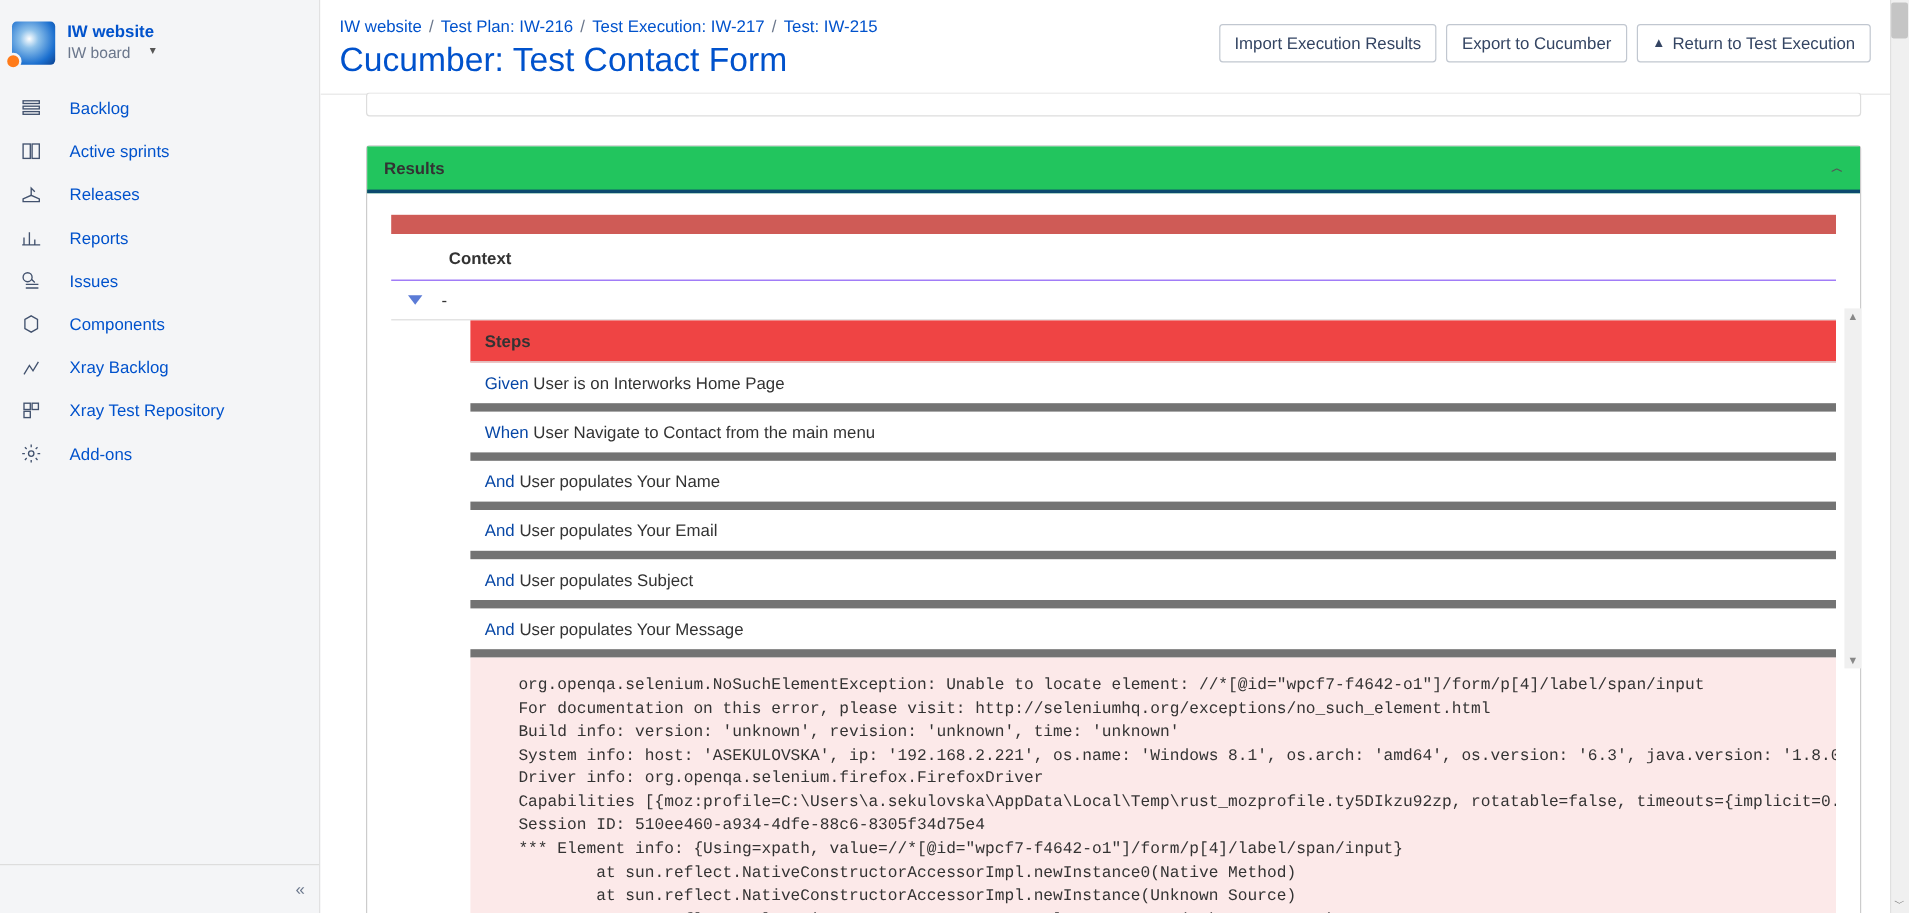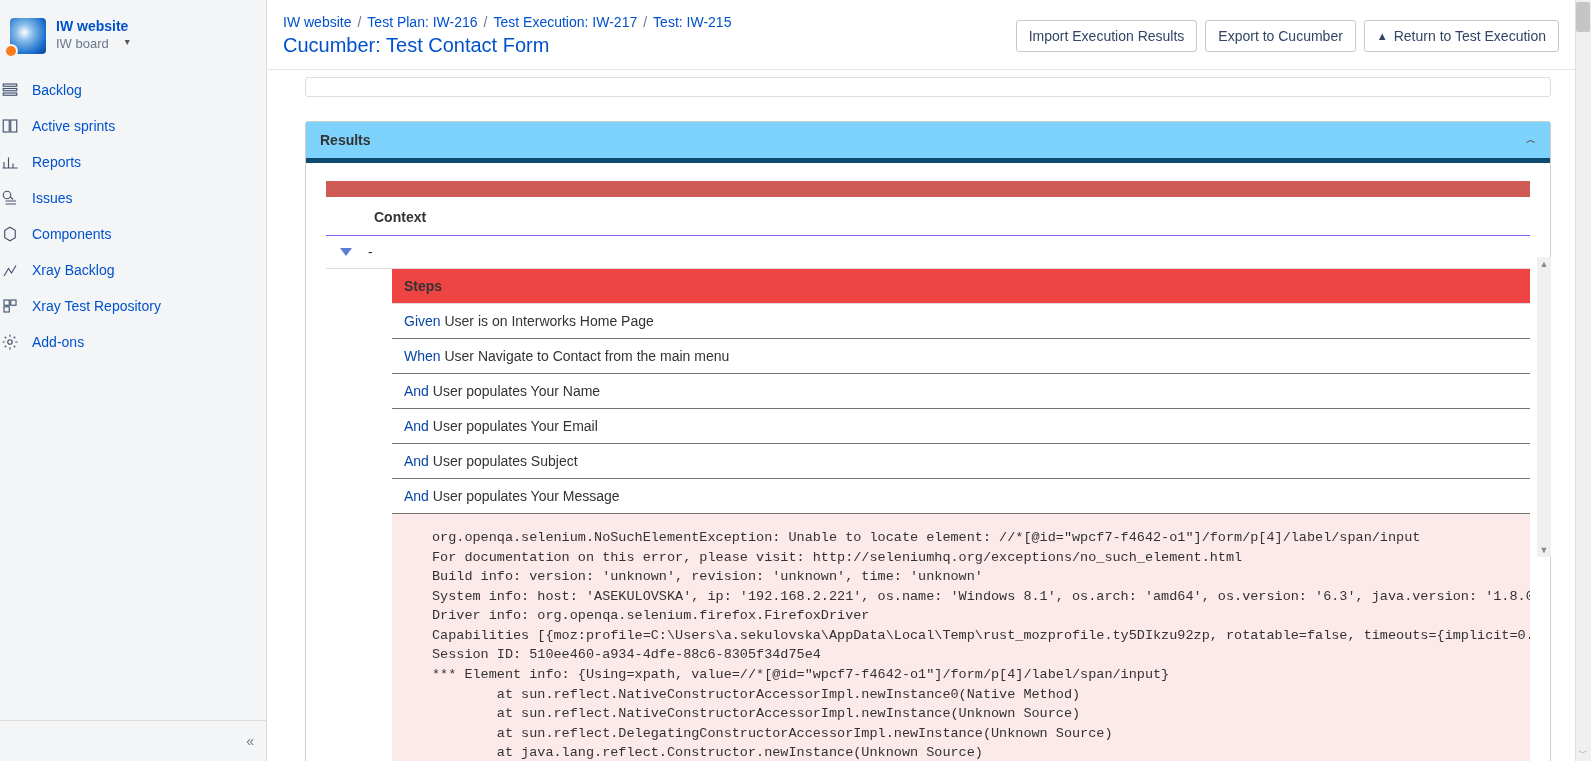--- a/index.html
+++ b/index.html
@@ -55,22 +55,22 @@
   align-items: flex-start;
   gap: 16px;
   cursor: pointer;
 }
 .sidebar-nav {
   padding: 4px 0;
 }
 .sidebar-item {
   display: flex;
   align-items: center;
-  gap: 12px;
-  padding: 8px 0;
+  gap: 22px;
+  padding: 8px 16px;
   cursor: pointer;
 }
 .sidebar-icon-slot {
   width: 20px; height: 20px;
   display: flex;
   align-items: center;
   justify-content: center;
   color: #42526e;
 }
 .sidebar-label { color: #0052cc; }
@@ -126,21 +126,21 @@
   font-size: 14px;
   color: #6b778c;
   display: flex;
   gap: 6px;
   flex-wrap: wrap;
   align-items: center;
 }
 .breadcrumb a { color: #0052cc; text-decoration: none; }
 .bc-sep { color: #6b778c; }
 .page-title {
-  font-size: 20px;
+  font-size: 28px;
   color: #0052cc;
   font-weight: 500;
   margin-top: 4px;
 }
 .topbar-buttons { display: flex; gap: 8px; margin-top: 6px; }
 .btn {
   background: #fff;
   border: 1px solid #c1c7d0;
   border-radius: 3px;
   padding: 7px 12px;
@@ -163,22 +163,22 @@
   height: 20px;
   margin-bottom: 24px;
   background: #fff;
 }
 .results-panel {
   border: 1px solid #ccc;
   border-radius: 3px;
   background: #fff;
 }
 .results-header {
-  background: #7dd3fc;
-  border-bottom: 5px solid #0c4a6e;
+  background: #22c55e;
+  border-bottom: 3px solid #0c4a6e;
   padding: 10px 14px;
   font-weight: 700;
   color: #333;
   display: flex;
   justify-content: space-between;
   align-items: center;
 }
 .results-body {
   padding: 18px 20px 0 20px;
 }
@@ -209,21 +209,21 @@
 .steps-container { margin-left: 66px; }
 .steps-header {
   background: #ef4444;
   border-bottom: 1px solid #ddd;
   padding: 9px 12px;
   font-weight: 700;
   color: #333;
 }
 .step-row {
   padding: 9px 12px;
-  border-bottom: 1px solid #737373;
+  border-bottom: 7px solid #737373;
 }
 .step-kw { color: #0747a6; }
 .stack {
   background: #fce9e9;
   padding: 14px 14px 14px 40px;
   font-family: "Courier New", monospace;
   font-size: 13.5px;
   color: #333;
   white-space: pre;
   line-height: 1.45;
@@ -277,20 +277,29 @@
       <span class="sidebar-label">Backlog</span>
     </div>
     <div class="sidebar-item">
       <span class="sidebar-icon-slot">
           <svg class="icon" viewBox="0 0 24 24">
             <rect x="3" y="4" width="8" height="16"></rect>
             <rect x="13" y="4" width="8" height="16"></rect>
           </svg>
         </span>
       <span class="sidebar-label">Active sprints</span>
+    </div>
+    <div class="sidebar-item">
+      <span class="sidebar-icon-slot">
+          <svg class="icon" viewBox="0 0 24 24">
+            <path d="M3 17 L12 13 L21 17 L21 20 L3 20 Z"></path>
+            <path d="M12 13 L12 5 L16 9"></path>
+          </svg>
+        </span>
+      <span class="sidebar-label">Releases</span>
     </div>
     <div class="sidebar-item">
       <span class="sidebar-icon-slot">
           <svg class="icon" viewBox="0 0 24 24">
             <path d="M4 20 L4 12 M10 20 L10 6 M16 20 L16 14 M22 20 L2 20"></path>
           </svg>
         </span>
       <span class="sidebar-label">Reports</span>
     </div>
     <div class="sidebar-item">

